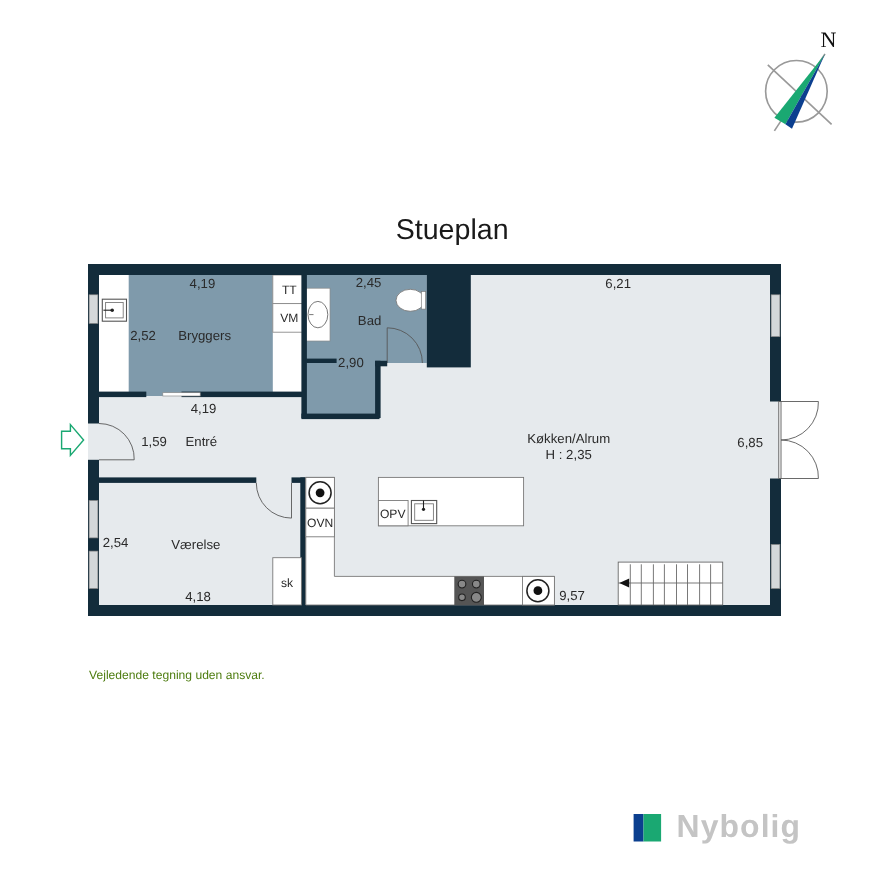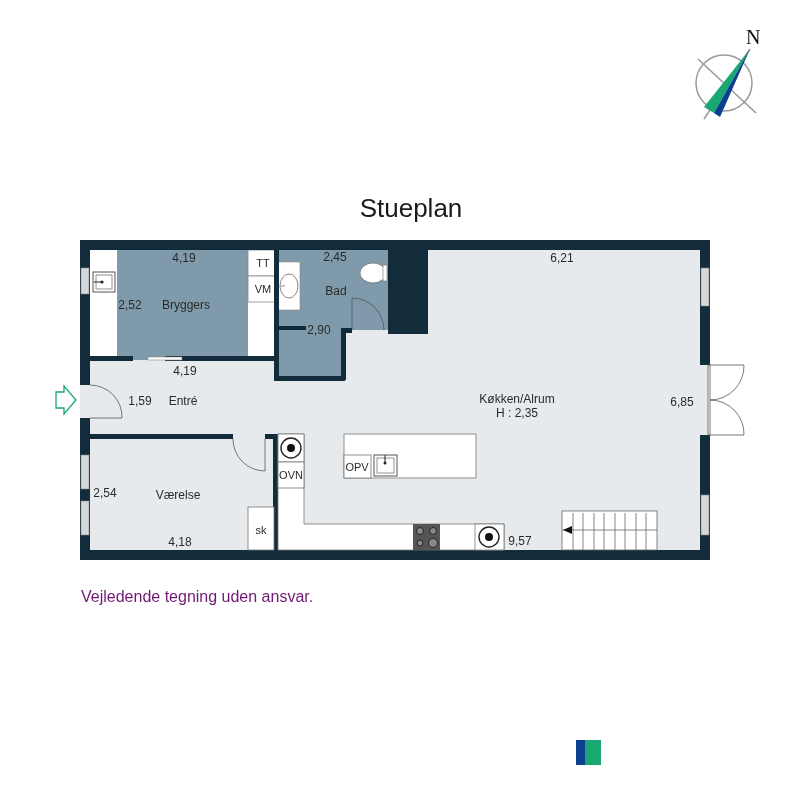--- a/index.html
+++ b/index.html
@@ -1,21 +1,21 @@
 <!DOCTYPE html>
 <html><head>
 <meta charset="utf-8">
 <style>
   html, body { margin:0; padding:0; background:#ffffff; }
   body { width:800px; height:800px; position:relative; overflow:hidden; font-family:"Liberation Sans", sans-serif; }
   .compass { position:absolute; left:690px; top:25px; width:80px; height:95px; }
   .compass-n { position:absolute; left:746px; top:26px; font-family:"Liberation Serif", serif; font-size:20px; color:#111; }
   .title { position:absolute; left:0; width:822px; top:193px; text-align:center; font-size:26px; color:#1a1a1a; font-family:"Liberation Sans", sans-serif; }
   .plan { position:absolute; left:0; top:0; width:800px; height:800px; }
-  .disclaimer { position:absolute; left:81px; top:588px; font-size:16px; color:#701a75; }
+  .disclaimer { position:absolute; left:81px; top:608px; font-size:11px; color:#4d7c0f; }
   .logo { position:absolute; left:576px; top:737px; height:30px; display:flex; align-items:center; }
   .logo-mark { width:25px; height:25px; display:flex; }
   .logo-mark .b { width:9px; height:25px; background:#0b3f8f; }
   .logo-mark .g { width:16px; height:25px; background:#1aa872; }
   .logo-text { margin-left:14px; font-size:29px; font-weight:bold; color:#c4c4c4; letter-spacing:1px; font-family:"Liberation Sans", sans-serif; }
   svg text { font-family:"Liberation Sans", sans-serif; fill:#2a2a2a; }
 </style>
 </head>
 <body>
 
@@ -188,13 +188,14 @@
   <text x="520" y="545" font-size="12" text-anchor="middle">9,57</text>
 </svg>
 
 <div class="disclaimer">Vejledende tegning uden ansvar.</div>
 
 <div class="logo">
   <div class="logo-mark">
       <div class="b"></div>
       <div class="g"></div>
     </div>
+  <div class="logo-text">Nybolig</div>
 </div>
 
 </body></html>

